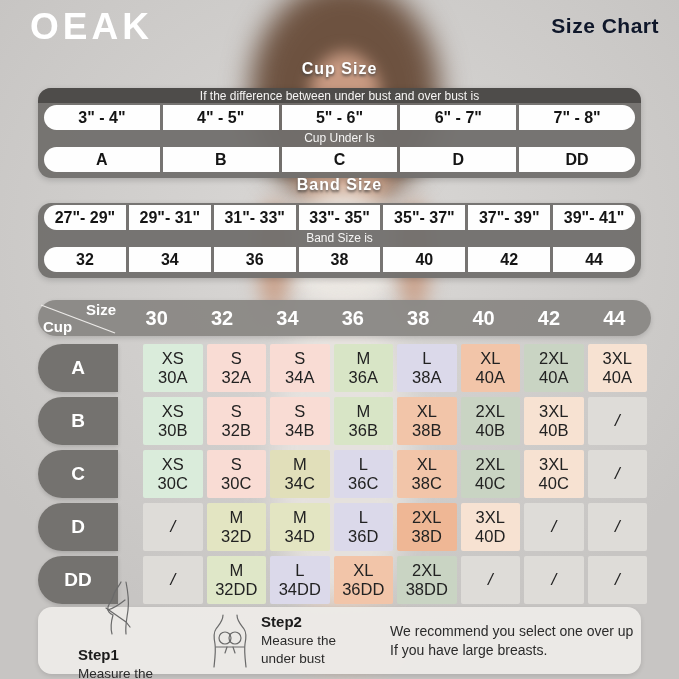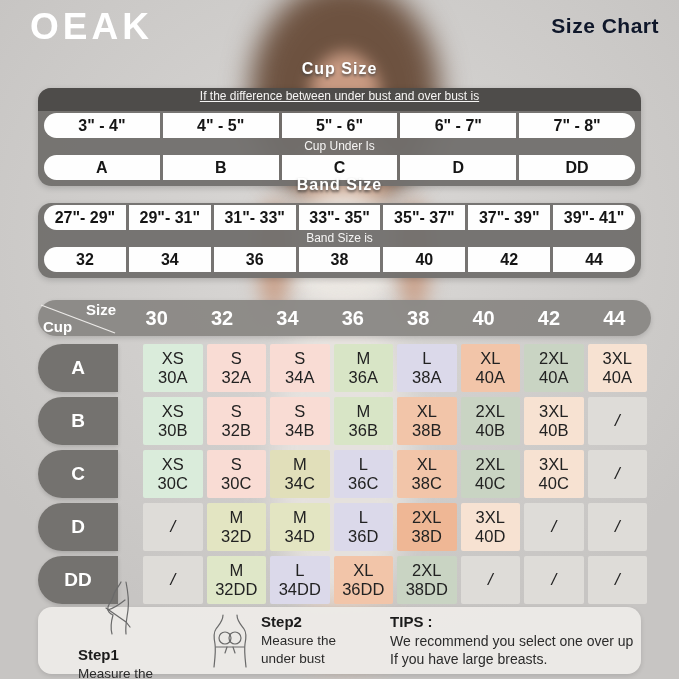--- a/index.html
+++ b/index.html
@@ -29,21 +29,21 @@
   
   .sec-title{position:absolute;left:0;right:0;text-align:center;color:#fff;font-size:16px;font-weight:700;letter-spacing:1px;
     text-shadow:0 2px 3px rgba(66,64,62,.9);z-index:1;}
   .t-cup{top:60px;} .t-band{top:176px;}
 
   
   .tbl{position:absolute;left:38px;width:603px;background:rgba(113,111,109,.95);border-radius:13px;
     padding-bottom:4px;box-shadow:0 2px 6px rgba(0,0,0,.18);z-index:1;box-sizing:border-box;}
   .tbl-1{top:88px;} .tbl-2{top:203px;}
   .strip{color:#f6f5f4;font-size:12px;text-align:center;}
-  .strip-top{height:23px;line-height:16px;background:rgba(74,72,70,.9);border-radius:13px 13px 0 0;text-decoration:underline;}
+  .strip-top{height:15px;line-height:16px;background:rgba(74,72,70,.9);border-radius:13px 13px 0 0;}
   .strip-mid{height:13px;line-height:13px;margin-top:1px;}
   .trow{display:flex;gap:3px;margin:2px 6px;}
   .tcell{flex:1;background:#fefefe;height:25px;line-height:25px;text-align:center;
     font-size:16px;font-weight:600;color:#151515;}
   .trow .tcell:first-child{border-radius:13px 0 0 13px;}
   .trow .tcell:last-child{border-radius:0 13px 13px 0;}
 
   
   .mhead{position:absolute;left:38px;top:300px;width:613px;height:36px;background:rgba(138,136,133,.96);
     border-radius:18px;display:flex;z-index:1;box-shadow:0 2px 5px rgba(0,0,0,.15);box-sizing:border-box;}
@@ -357,19 +357,18 @@
         <path d="M7 34 L35 34"></path>
         <path d="M18 34 L16 40 M24 34 L26 40"></path>
       </svg>
       <div>
         <div class="step-title">Step2</div>
         <div class="step-line">Measure the</div>
         <div class="step-line">under bust</div>
       </div>
     </div>
     <div class="tips">
-      <div class="step-title">TIPS :</div>
       <div class="step-line">We recommend you select one over up</div>
       <div class="step-line">If you have large breasts.</div>
     </div>
   </div>
 
 </div>
 
 </body></html>

